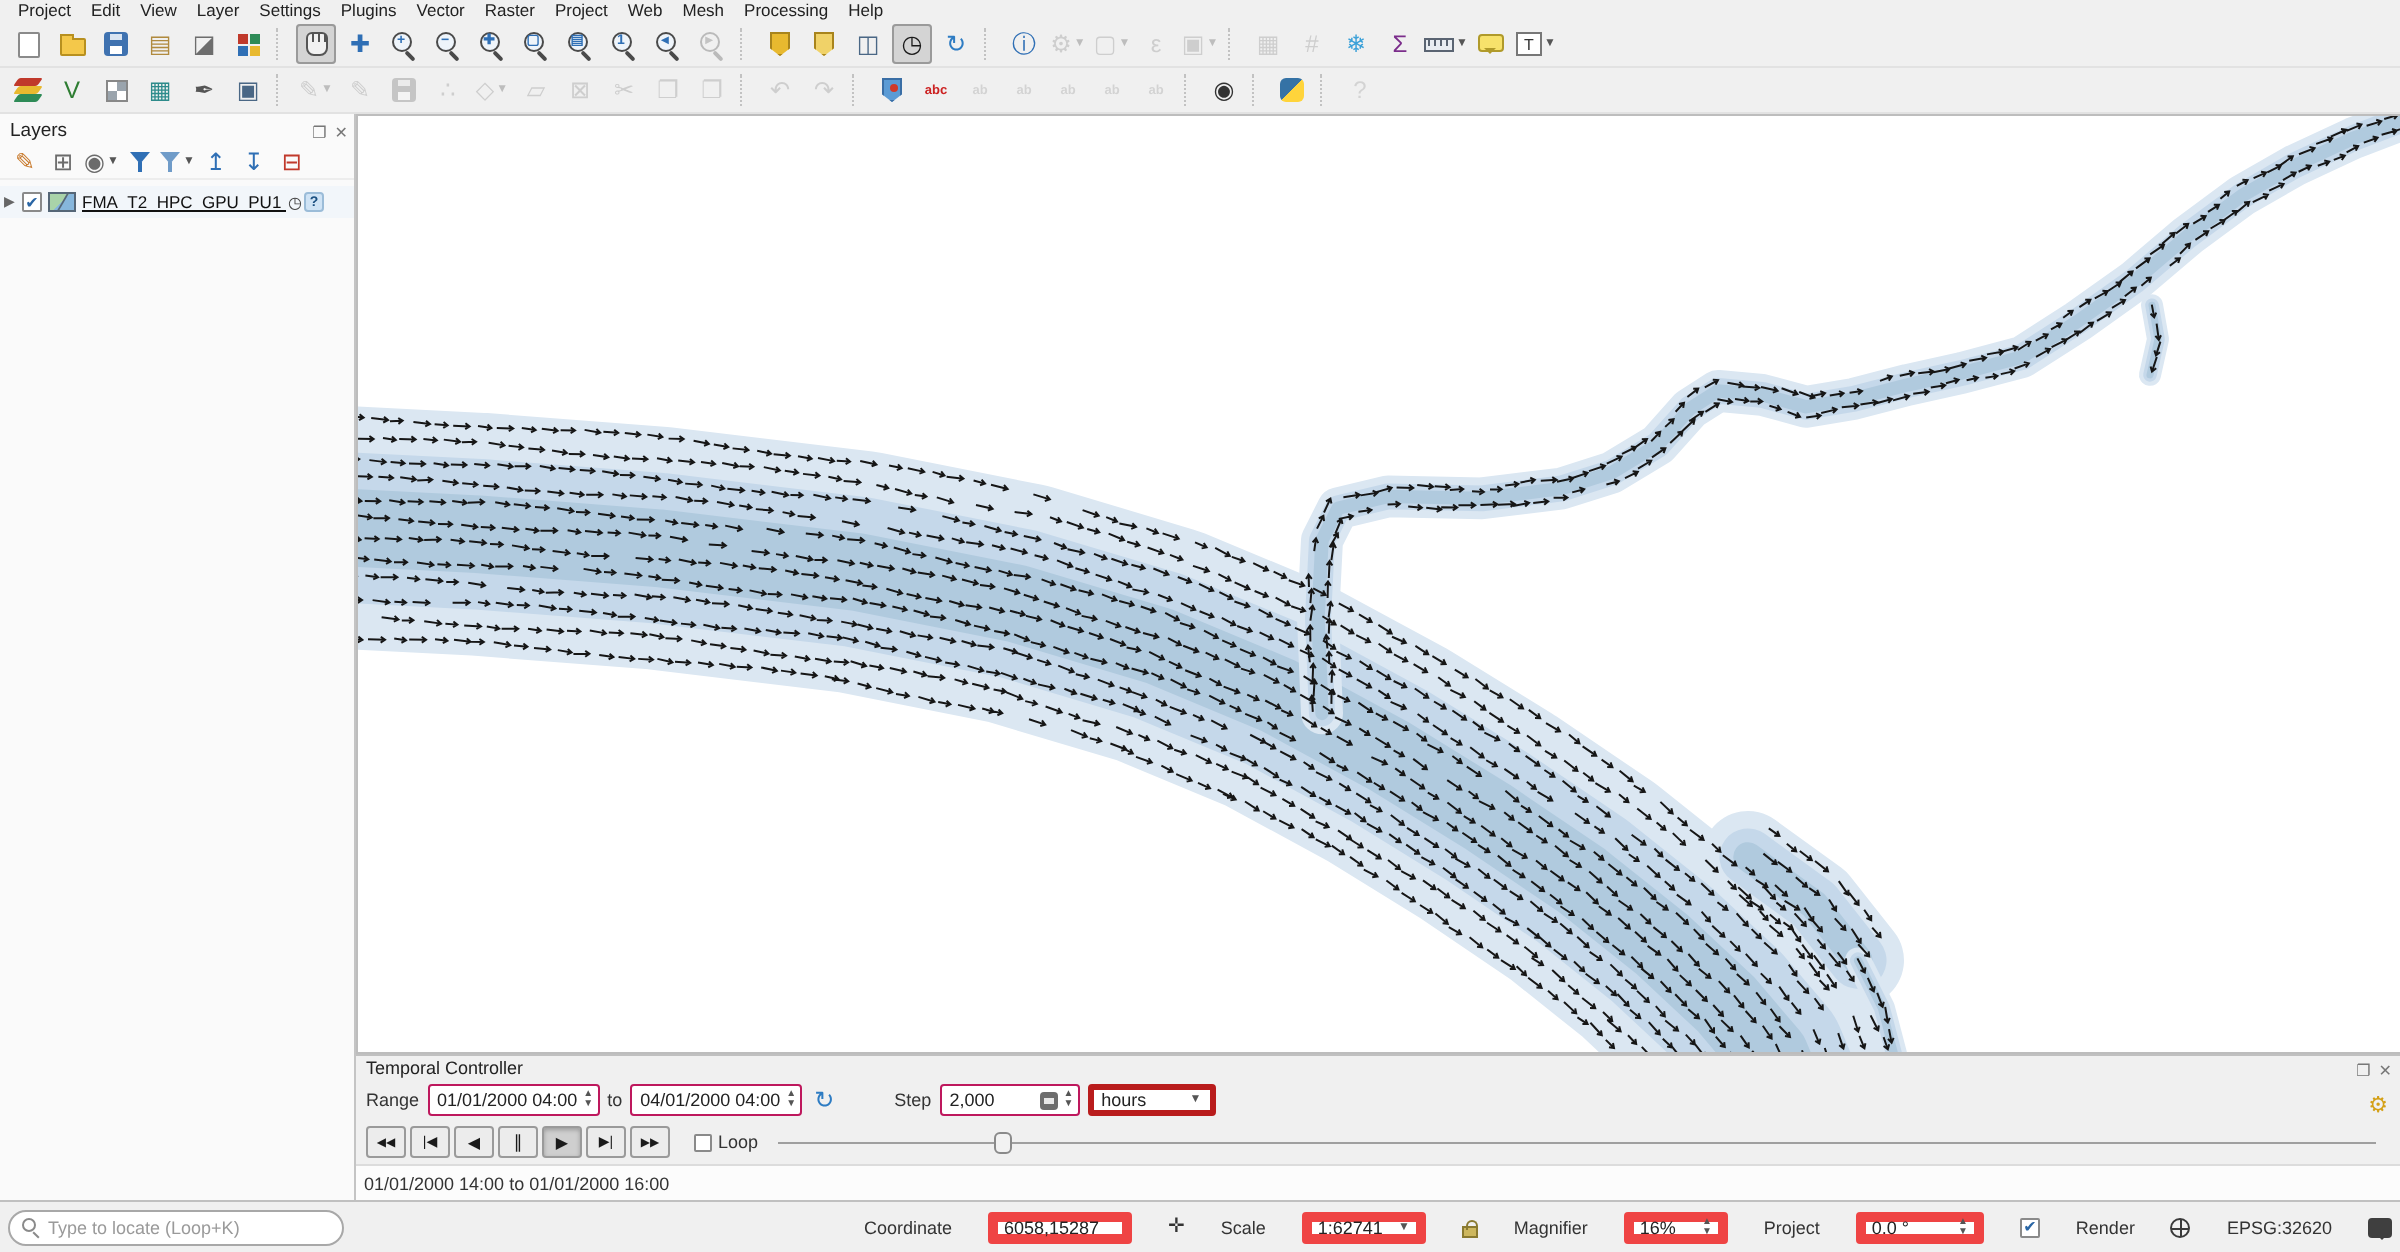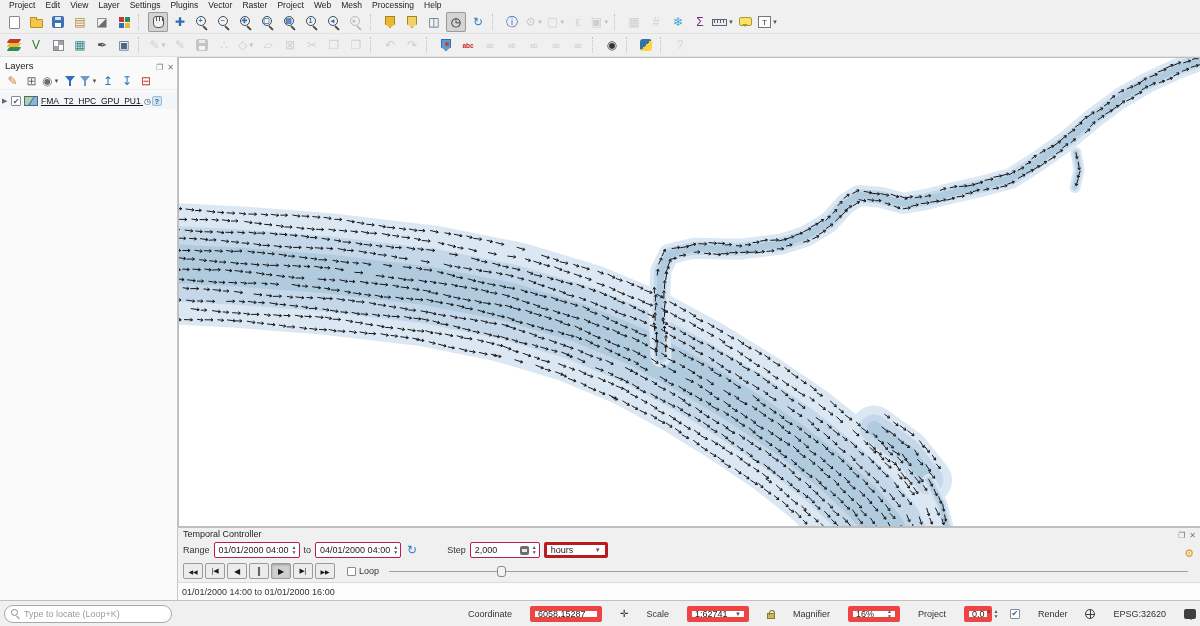--- a/index.html
+++ b/index.html
@@ -526,21 +526,21 @@
       <span class="ic-lock"></span>
       <span>Magnifier</span>
       <span class="sfield" style="width:52px;justify-content:space-between;">
         <span class="value">16%</span>
         <span class="spinarrows">
             <span>▲</span>
             <span>▼</span>
           </span>
       </span>
       <span>Project</span>
-      <span class="sfield" style="width:28px;justify-content:space-between;">
+      <span class="sfield" style="width:64px;justify-content:space-between;">
         <span class="value">0.0 °</span>
         <span class="spinarrows">
             <span>▲</span>
             <span>▼</span>
           </span>
       </span>
       <span class="schk">✔</span>
       <span>Render</span>
       <span class="ic-globe"></span>
       <span>EPSG:32620</span>

